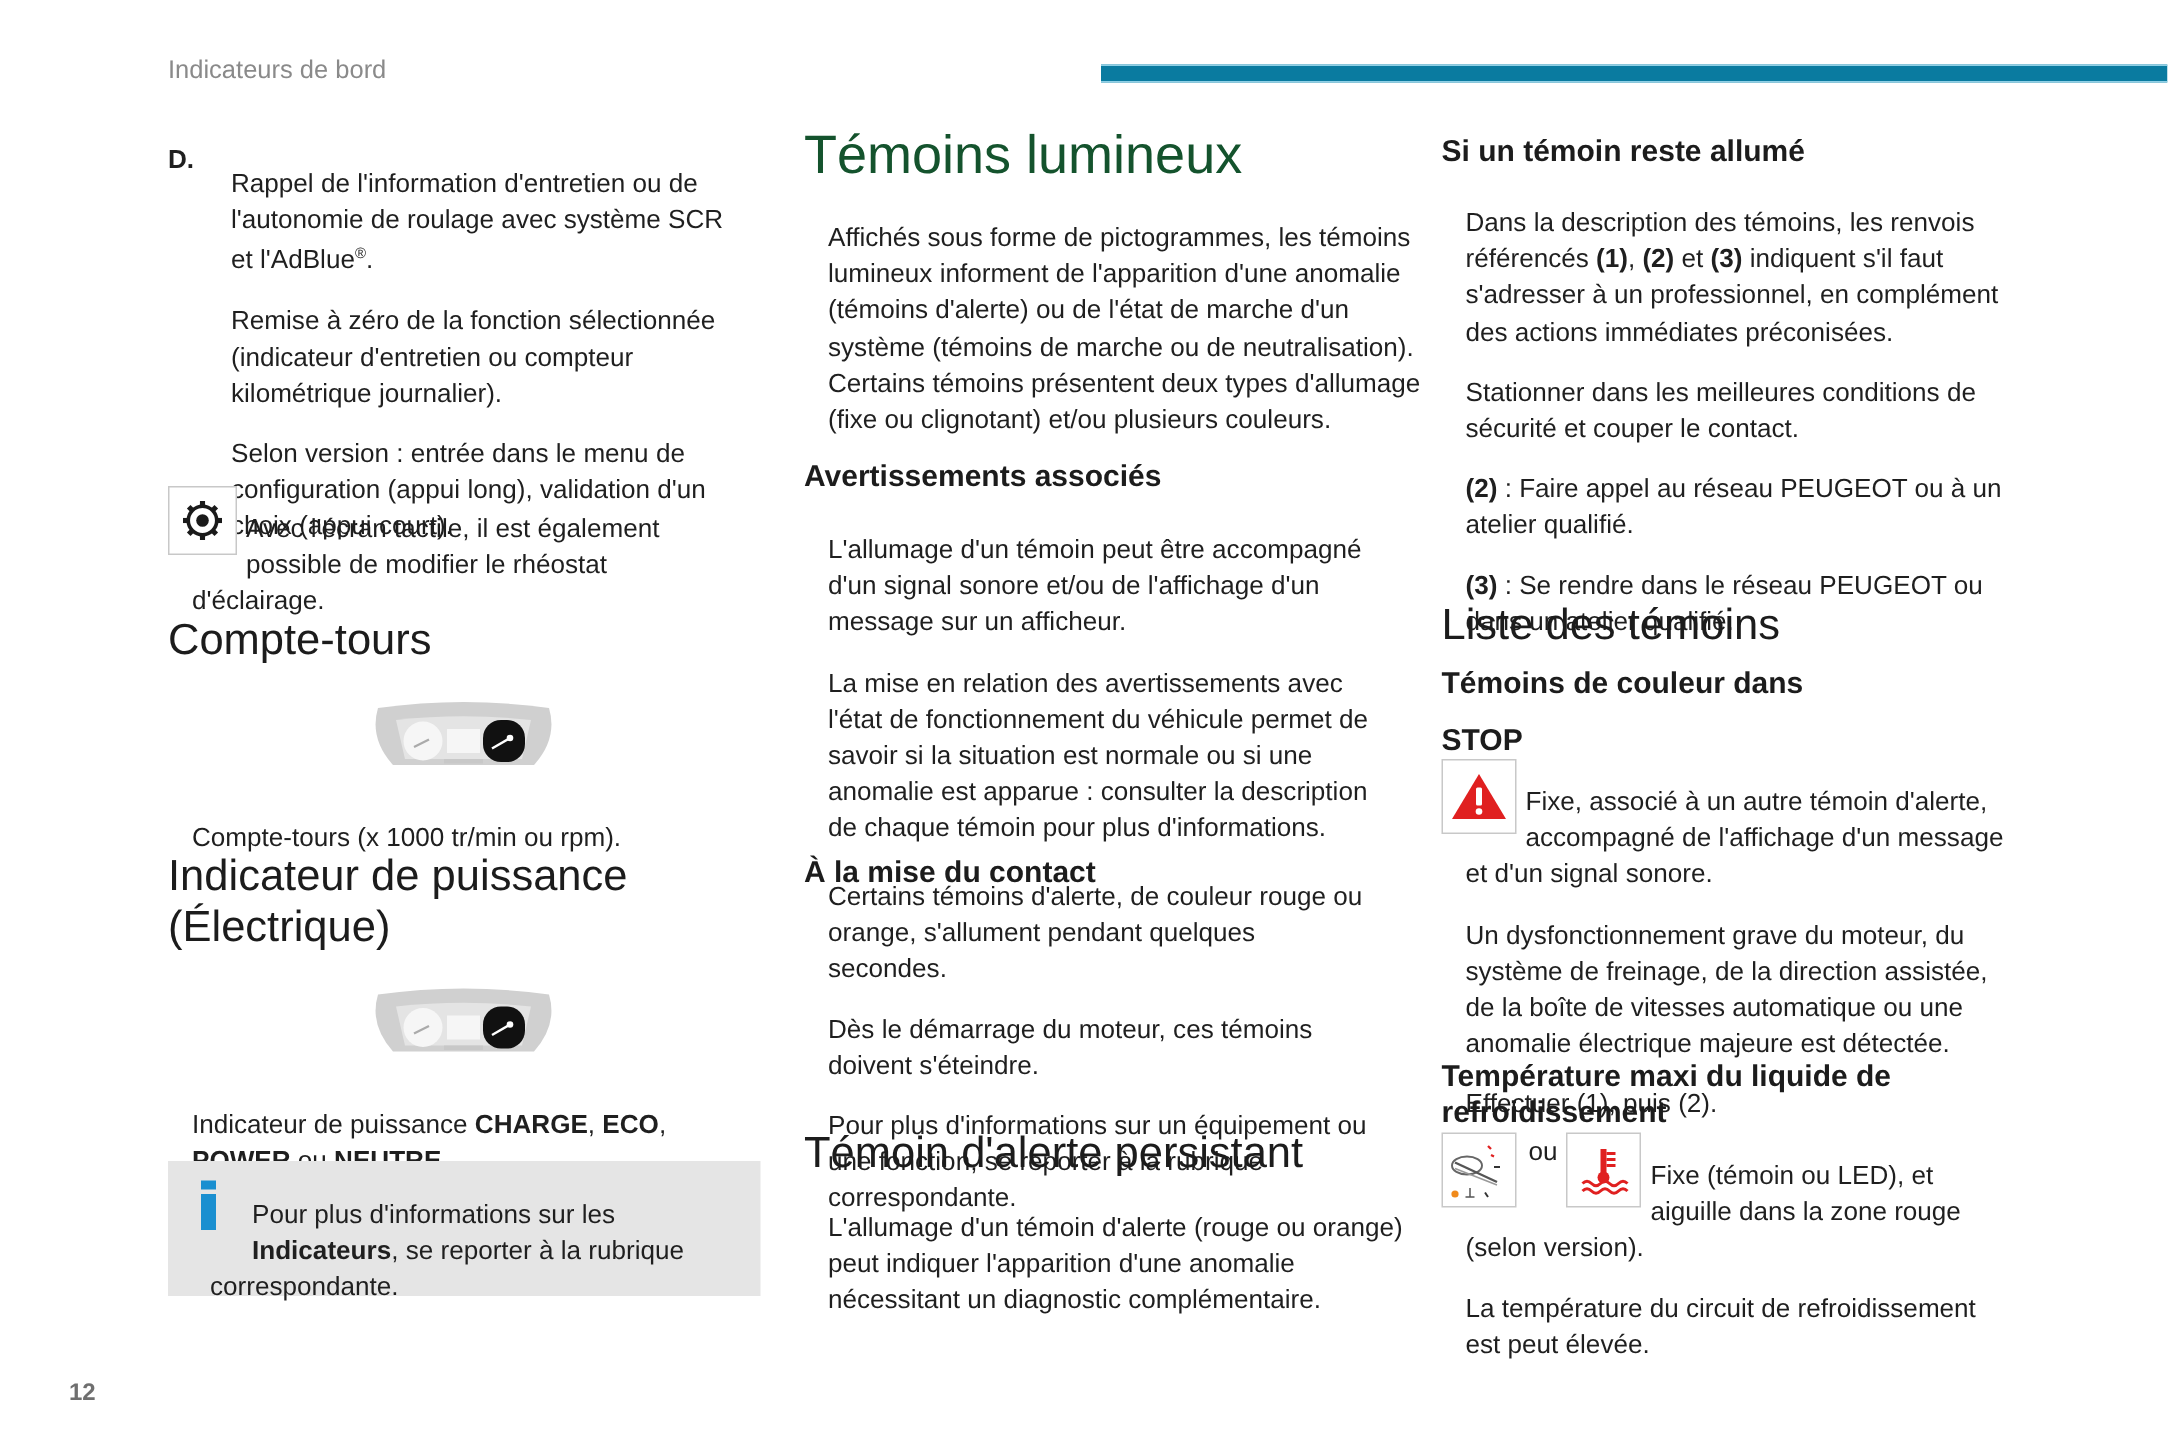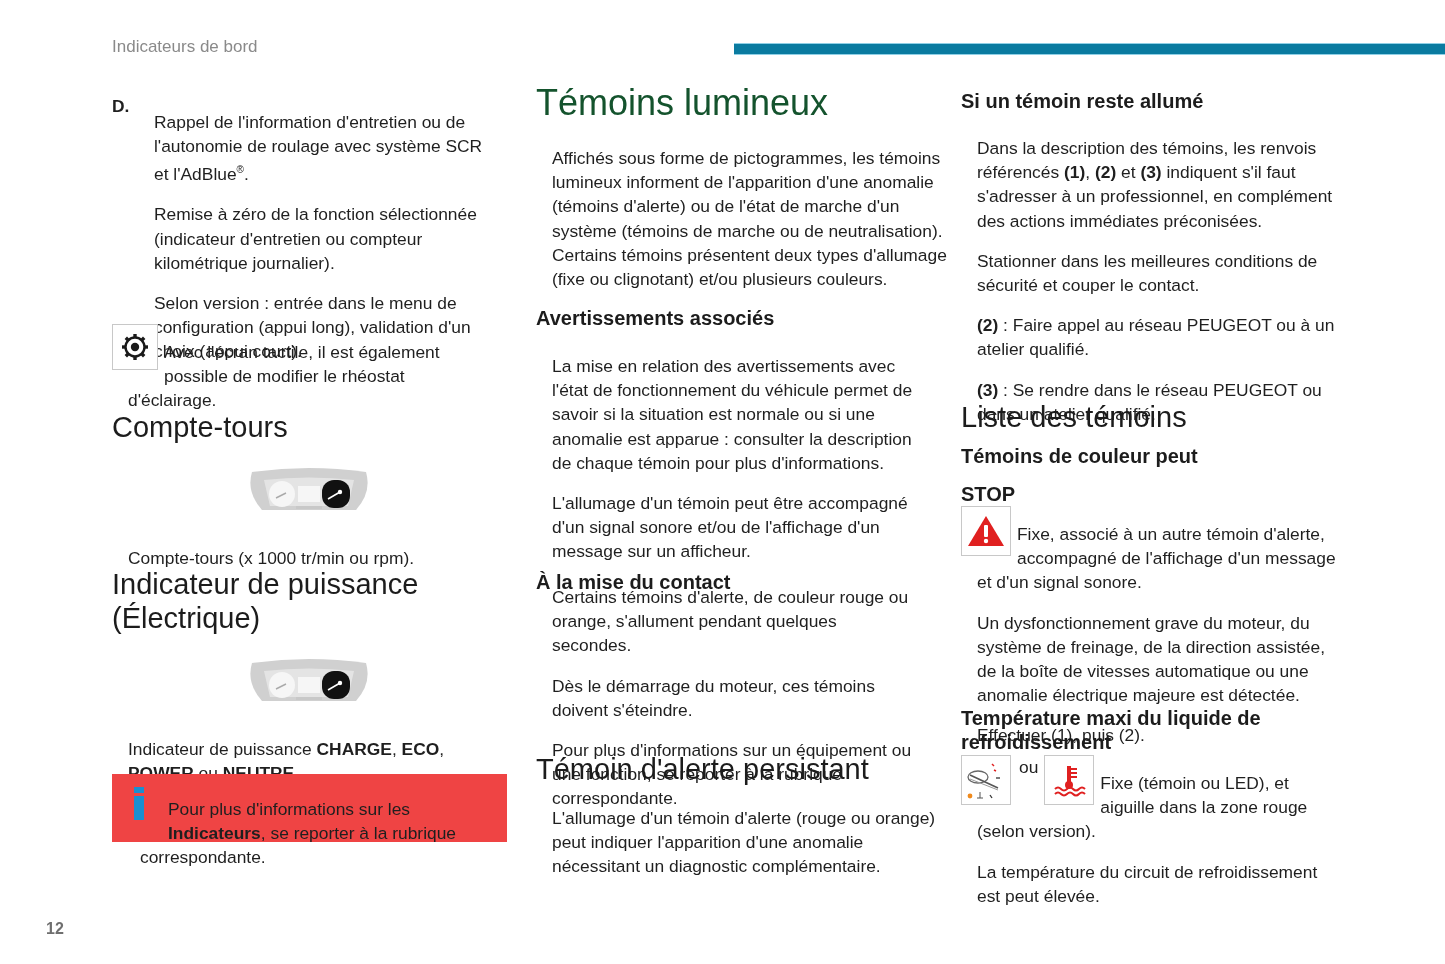--- a/index.html
+++ b/index.html
@@ -38,22 +38,22 @@
   }
   .h2 { font-weight: normal; font-size: 29px; line-height: 34px; color: #1c1c1c; }
   .h-compte { position: absolute; top: 410px; left: 0; }
   .cluster { position: absolute; left: 136px; width: 122px; height: 46px; }
   .cluster1 { top: 466px; }
   .cluster2 { top: 657px; }
   .txt-compte { position: absolute; top: 530px; left: 0; }
   .h-indic { position: absolute; top: 567px; left: 0; width: 400px; }
   .txt-indic { position: absolute; top: 721px; left: 0; width: 400px; }
   .info-box {
-    position: absolute; top: 774px; left: 0; width: 395px; height: 68px;
-    background: #ef4444; box-sizing: border-box; padding: 7px 12px 0 12px;
+    position: absolute; top: 774px; left: 0; width: 395px; height: 90px;
+    background: #e5e5e5; box-sizing: border-box; padding: 7px 12px 0 12px;
   }
   .info-icon { float: left; width: 14px; height: 36px; margin: 6px 22px 0 8px; position: relative; }
   .info-icon .dot { position: absolute; left: 2px; top: 0; width: 10px; height: 6px; background: #1a8fd0; }
   .info-icon .stem { position: absolute; left: 2px; top: 9px; width: 10px; height: 24px; background: #1a8fd0; }
 
   
   .h1-light { position: absolute; top: 82px; left: 0; font-size: 36px; line-height: 42px; color: #14532d; font-weight: normal; }
   .p-intro { position: absolute; top: 130px; left: 0; width: 400px; }
   .h3 { font-weight: bold; font-size: 20px; line-height: 24px; color: #1c1c1c; }
   .h-avert { position: absolute; top: 306px; left: 0; }
@@ -153,22 +153,22 @@
     <p><span>Pour plus d'informations sur les </span><b>Indicateurs</b><span>, se reporter à la rubrique correspondante.</span></p>
   </div>
 </div>
 
 <div class="col col2">
   <div class="h1-light">Témoins lumineux</div>
   <p class="p-intro">Affichés sous forme de pictogrammes, les témoins lumineux informent de l'apparition d'une anomalie (témoins d'alerte) ou de l'état de marche d'un système (témoins de marche ou de neutralisation). Certains témoins présentent deux types d'allumage (fixe ou clignotant) et/ou plusieurs couleurs.</p>
 
   <div class="h3 h-avert">Avertissements associés</div>
   <div class="p-avert">
+    <p>L'allumage d'un témoin peut être accompagné d'un signal sonore et/ou de l'affichage d'un message sur un afficheur.</p>
     <p>La mise en relation des avertissements avec l'état de fonctionnement du véhicule permet de savoir si la situation est normale ou si une anomalie est apparue : consulter la description de chaque témoin pour plus d'informations.</p>
-    <p>L'allumage d'un témoin peut être accompagné d'un signal sonore et/ou de l'affichage d'un message sur un afficheur.</p>
   </div>
 
   <div class="h3 h-mise">À la mise du contact</div>
   <div class="p-mise">
     <p>Certains témoins d'alerte, de couleur rouge ou orange, s'allument pendant quelques secondes.</p>
     <p>Dès le démarrage du moteur, ces témoins doivent s'éteindre.</p>
     <p>Pour plus d'informations sur un équipement ou une fonction, se reporter à la rubrique correspondante.</p>
   </div>
 
   <div class="h2 h-persist">Témoin d'alerte persistant</div>
@@ -178,21 +178,21 @@
 <div class="col col3">
   <div class="h3 h-reste">Si un témoin reste allumé</div>
   <div class="p-reste">
     <p><span>Dans la description des témoins, les renvois référencés </span><b>(1)</b><span>, </span><b>(2)</b><span> et </span><b>(3)</b><span> indiquent s'il faut s'adresser à un professionnel, en complément des actions immédiates préconisées.</span></p>
     <p>Stationner dans les meilleures conditions de sécurité et couper le contact.</p>
     <p><b>(2)</b><span> : Faire appel au réseau PEUGEOT ou à un atelier qualifié.</span></p>
     <p><b>(3)</b><span> : Se rendre dans le réseau PEUGEOT ou dans un atelier qualifié.</span></p>
   </div>
 
   <div class="h2 h-liste">Liste des témoins</div>
-  <div class="h3 h-rouge">Témoins de couleur peut</div>
+  <div class="h3 h-rouge">Témoins de couleur dans</div>
   <div class="h3 h-stop">STOP</div>
   <div class="stop-block">
     <div class="icon-box">
       <svg width="40" height="34" viewBox="0 0 40 34">
         <path d="M20 2 L38 32 L2 32 Z" fill="#e02020"></path>
         <rect x="18" y="11" width="4" height="12" rx="1" fill="#fff"></rect>
         <circle cx="20" cy="27" r="2.2" fill="#fff"></circle>
       </svg>
     </div>
     <p>Fixe, associé à un autre témoin d'alerte, accompagné de l'affichage d'un message et d'un signal sonore.</p>

